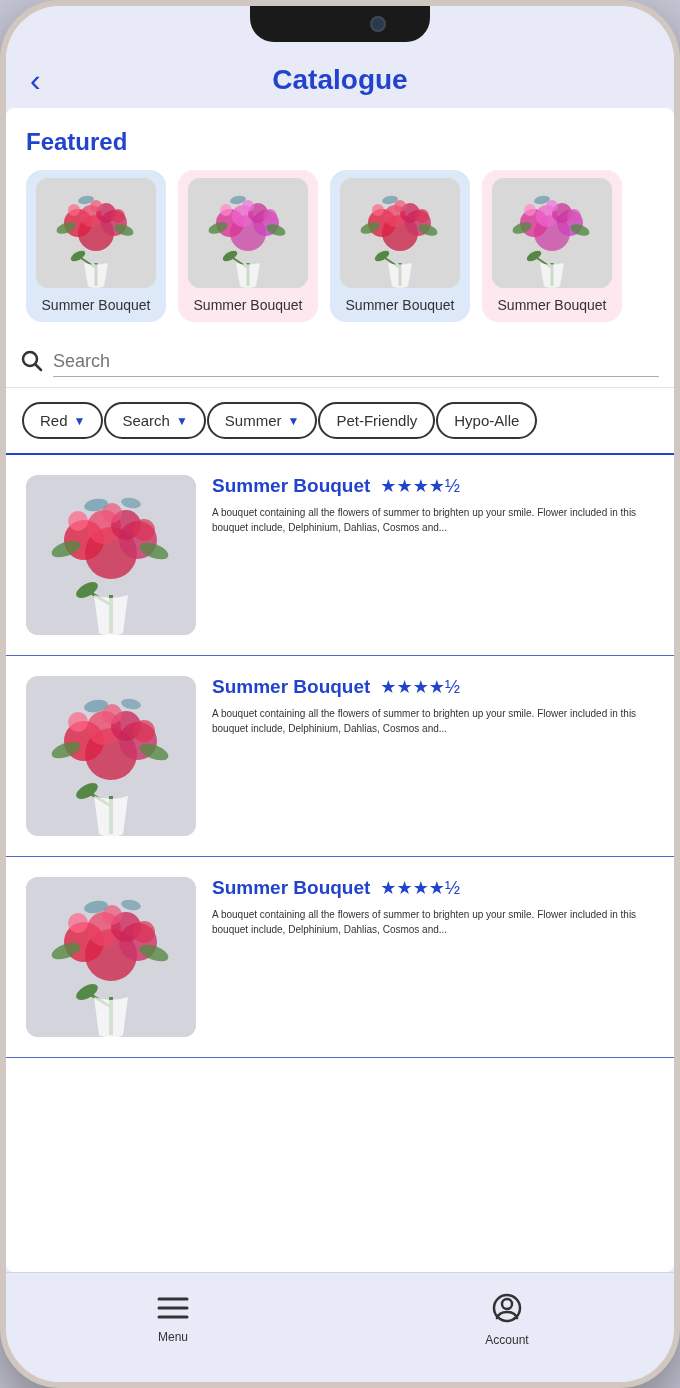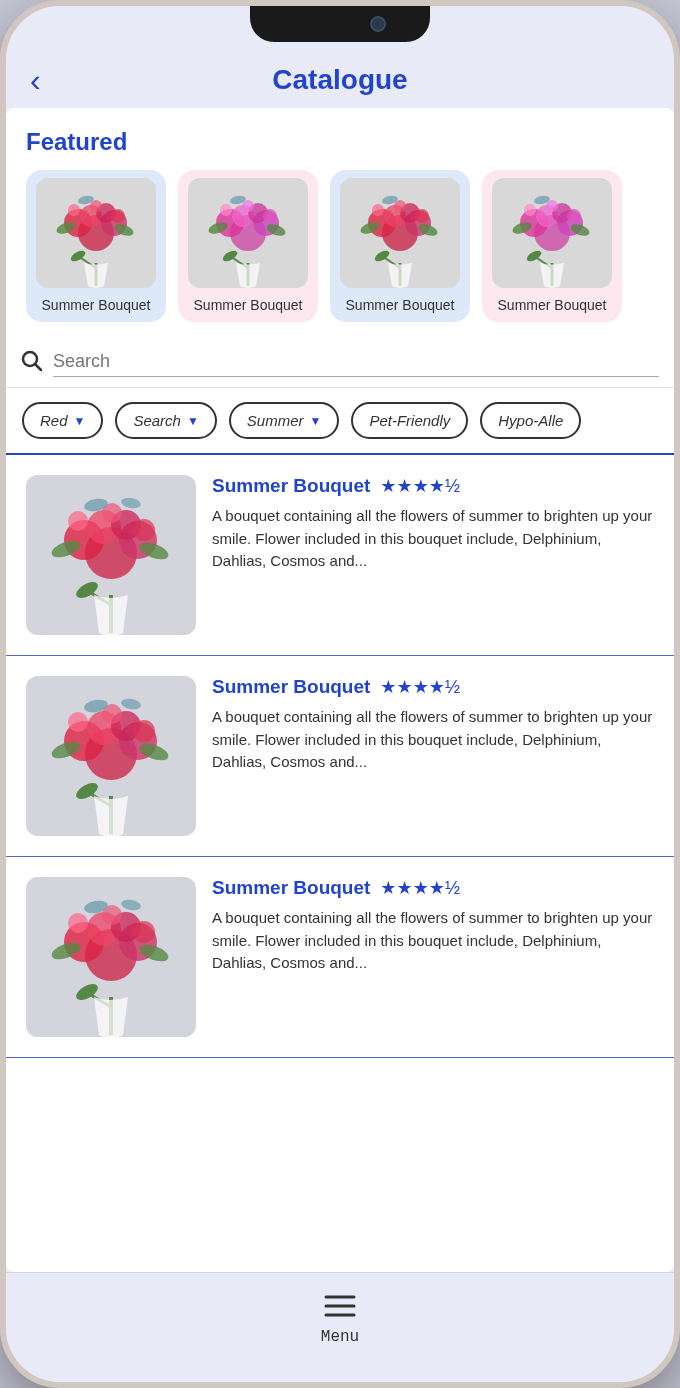--- a/index.html
+++ b/index.html
@@ -168,26 +168,25 @@
       background: transparent;
       font-size: 18px;
       color: #999;
       outline: none;
       padding-bottom: 4px;
     }
 
     
     .filters-container {
       display: flex;
-      gap: 12px;
+      gap: 1px;
       padding: 14px 16px;
       overflow-x: auto;
       scrollbar-width: none;
       border-bottom: 2px solid #2244cc;
-      font-style: italic;
     }
     .filters-container::-webkit-scrollbar { display: none; }
 
     .filter-chip {
       flex-shrink: 0;
       border: 2px solid #333;
       border-radius: 50px;
       padding: 8px 16px;
       font-size: 15px;
       font-weight: 500;
@@ -244,21 +243,21 @@
       font-weight: 700;
       color: #2244cc;
     }
 
     .product-rating {
       color: #2244cc;
       font-size: 18px;
     }
 
     .product-description {
-      font-size: 15px;
+      font-size: 10px;
       color: #333;
       line-height: 1.5;
     }
 
     
     .bottom-nav {
       height: 110px;
       background: #e8eaf8;
       display: flex;
       align-items: center;
@@ -277,24 +276,23 @@
       min-width: 80px;
     }
 
     .nav-icon {
       font-size: 28px;
       color: #333;
       line-height: 1;
     }
 
     .nav-label {
-      font-size: 16px;
+      font-size: 12px;
       color: #333;
       font-weight: 500;
-      font-family: Liberation Mono, monospace;
     }
 
     
     .bouquet-svg {
       width: 100%;
       height: 100%;
     }
   </style>
 </head>
 <body>
@@ -562,16 +560,26 @@
           <svg width="32" height="26" viewBox="0 0 32 26" fill="none" xmlns="http://www.w3.org/2000/svg">
             <line x1="2" y1="4" x2="30" y2="4" stroke="#333" stroke-width="3" stroke-linecap="round"></line>
             <line x1="2" y1="13" x2="30" y2="13" stroke="#333" stroke-width="3" stroke-linecap="round"></line>
             <line x1="2" y1="22" x2="30" y2="22" stroke="#333" stroke-width="3" stroke-linecap="round"></line>
           </svg>
         </div>
         <div class="nav-label">Menu</div>
       </div>
 
 
+      <div class="nav-item">
+        <div class="nav-icon">
+          <svg width="32" height="32" viewBox="0 0 32 32" fill="none" xmlns="http://www.w3.org/2000/svg">
+            <circle cx="16" cy="16" r="13" stroke="#333" stroke-width="2.5"></circle>
+            <circle cx="16" cy="12" r="5" stroke="#333" stroke-width="2.5"></circle>
+            <path d="M6 26 Q8 20 16 20 Q24 20 26 26" stroke="#333" stroke-width="2.5" fill="none" stroke-linecap="round"></path>
+          </svg>
+        </div>
+        <div class="nav-label">Account</div>
+      </div>
     </div>
 
   </div>
 </div>
 
 </body></html>

